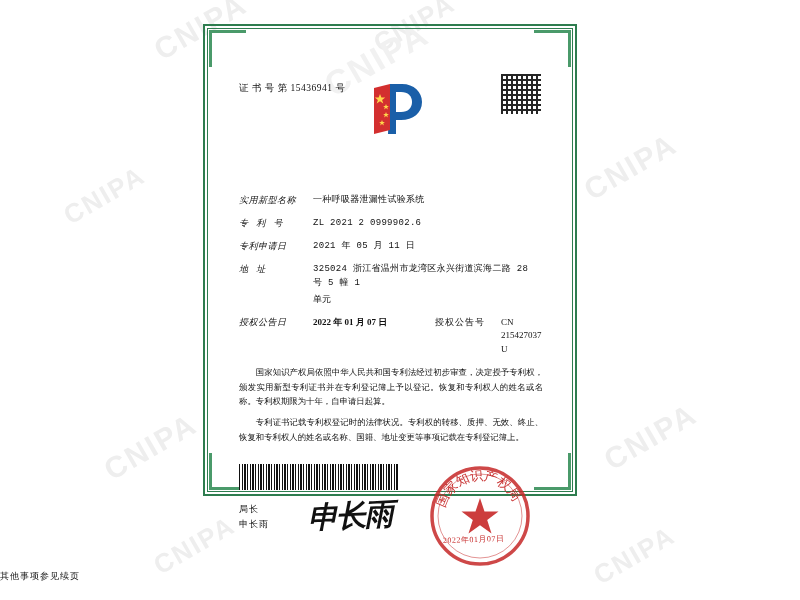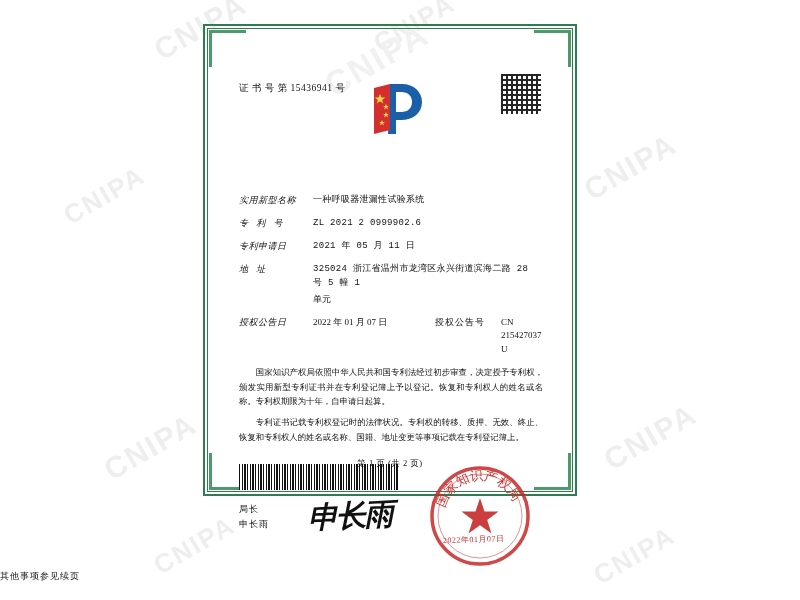--- a/index.html
+++ b/index.html
@@ -331,21 +331,21 @@
 
 
       <div class="field">
         <div class="f-label">地      址</div>
         <div class="f-value">325024 浙江省温州市龙湾区永兴街道滨海二路 28 号 5 幢 1</div>
       </div>
       <div class="addr-second">单元</div>
 
       <div class="field-row2">
         <div class="f-label tight">授权公告日</div>
-        <div style="flex:0 0 122px;">2022 年 01 月 07 日</div>
+        <div style="flex:0 0 122px;font-weight:bold;">2022 年 01 月 07 日</div>
         <div class="col-b-label">授权公告号</div>
         <div style="flex:1;">CN 215427037 U</div>
       </div>
 
     </div>
 
     <div class="paras">
       <p>国家知识产权局依照中华人民共和国专利法经过初步审查，决定授予专利权，颁发实用新型专利证书并在专利登记簿上予以登记。恢复和专利权人的姓名或名称。专利权期限为十年，自申请日起算。</p>
       <p>专利证书记载专利权登记时的法律状况。专利权的转移、质押、无效、终止、恢复和专利权人的姓名或名称、国籍、地址变更等事项记载在专利登记簿上。</p>
     </div>
@@ -364,18 +364,17 @@
         <circle cx="52" cy="52" r="42" fill="none" stroke="#c62828" stroke-width="1" opacity="0.5"></circle>
         <polygon points="52,34 56.5,47.5 70.5,47.5 59.2,56 63.5,69.5 52,61.2 40.5,69.5 44.8,56 33.5,47.5 47.5,47.5" fill="#c62828" opacity="0.9"></polygon>
         <path id="sealArc" d="M 16 52 A 36 36 0 0 1 88 52" fill="none"></path>
         <text font-size="13" fill="#c62828" font-family="DejaVu Sans, sans-serif" opacity="0.95">
           <textPath href="#sealArc" startOffset="7%">国家知识产权局</textPath>
         </text>
       </svg>
     </div>
     <div class="seal-date">2022年01月07日</div>
 
-    <div class="page-no">第 1 页 (共 2 页)</div>
 
   </div>
 </div>
 
 <div class="footnote">其他事项参见续页</div>
 
 </body></html>

